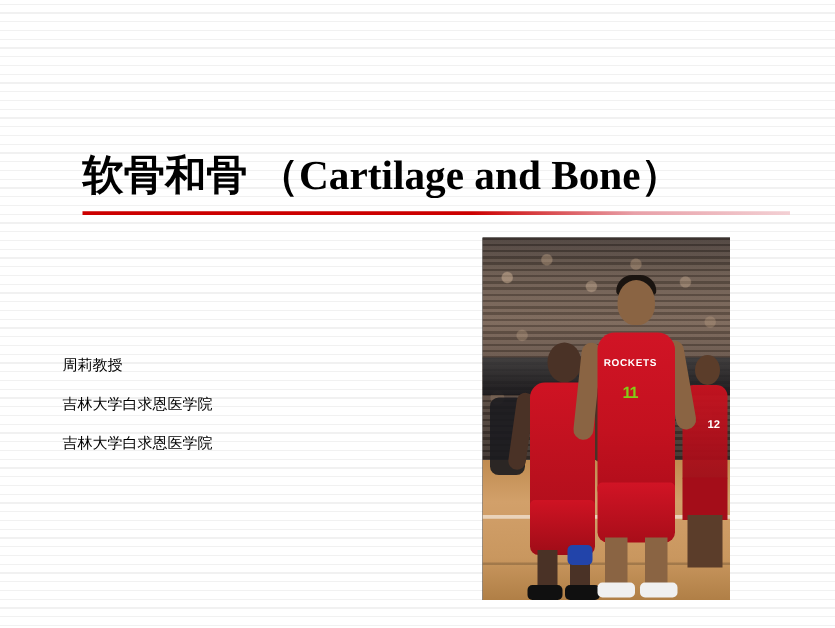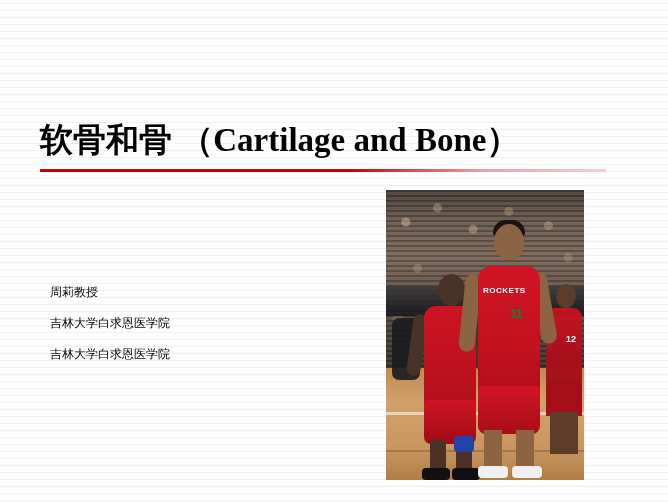--- a/index.html
+++ b/index.html
@@ -23,21 +23,21 @@
       #ffffff 3px,
       #f1f1f1 3px,
       #f1f1f1 4px,
       #ffffff 4px,
       #ffffff 7px
     );
     overflow: hidden;
   }
   .title-block {
     position: absolute;
-    left: 40px;
+    left: 66px;
     top: 118px;
     width: 570px;
   }
   .title-text {
     font-family: "Liberation Serif", serif;
     font-size: 33px;
     font-weight: bold;
     color: #000000;
     white-space: nowrap;
     letter-spacing: 0px;
@@ -171,22 +171,22 @@
   .pl-tall-shoeR {
     left: 126px; top: 276px; width: 30px; height: 12px;
     background: #f0f0f0;
     border-radius: 4px;
   }
   .pl-tall-number {
     left: 112px; top: 116px; width: 24px;
     font-family: "Liberation Sans", sans-serif;
     font-size: 13px;
     font-weight: bold;
-    color: #15803d;
-    text-align: right;
+    color: #84cc16;
+    text-align: left;
     letter-spacing: -1px;
   }
   .pl-tall-team {
     left: 97px; top: 96px; width: 52px;
     font-family: "Liberation Sans", sans-serif;
     font-size: 8px;
     font-weight: bold;
     color: #ffffff;
     letter-spacing: 0.5px;
   }

